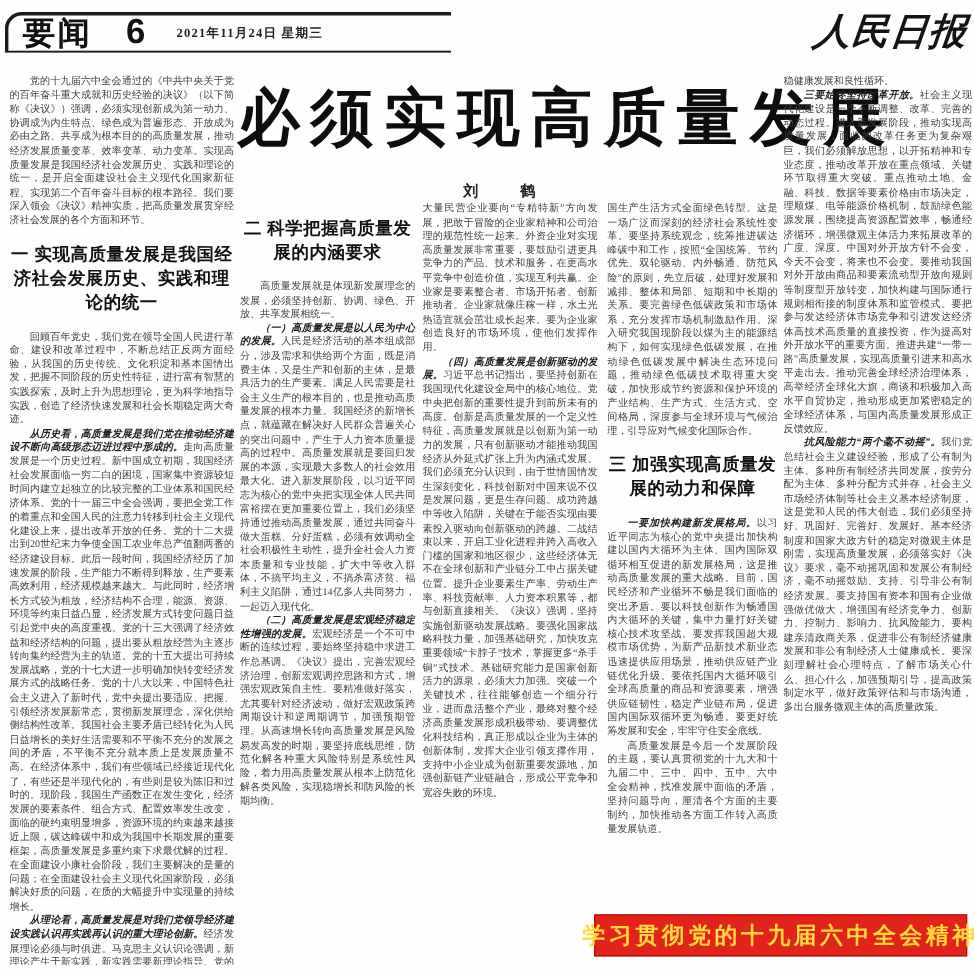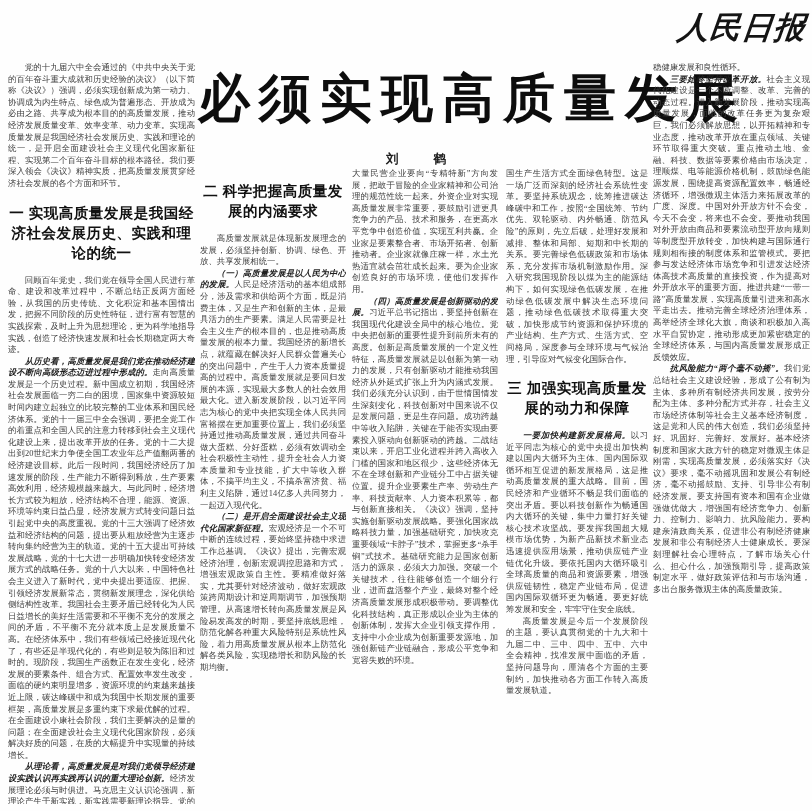--- a/index.html
+++ b/index.html
@@ -59,50 +59,58 @@
   .banner span{
     font-family:"Liberation Sans","DejaVu Sans",sans-serif;
     font-size:19px;font-weight:900;color:#ffd83c;letter-spacing:3px;white-space:nowrap;
   }
 </style>
 </head>
 <body>
 
 <div class="page">
 
+  <div class="header-box">
+    <span class="sec-label">要闻</span>
+    <span class="page-num">6</span>
+    <span class="date-text">2021年11月24日 星期三</span>
+  </div>
   <div class="masthead">人民日报</div>
 
   <div class="headline-block">
     <h1 class="headline">必须实现高质量发展</h1>
     <div class="author">刘 鹤</div>
   </div>
 
   <div class="col col-a">
       <p>党的十九届六中全会通过的《中共中央关于党的百年奋斗重大成就和历史经验的决议》（以下简称《决议》）强调，必须实现创新成为第一动力、协调成为内生特点、绿色成为普遍形态、开放成为必由之路、共享成为根本目的的高质量发展，推动经济发展质量变革、效率变革、动力变革。实现高质量发展是我国经济社会发展历史、实践和理论的统一，是开启全面建设社会主义现代化国家新征程、实现第二个百年奋斗目标的根本路径。我们要深入领会《决议》精神实质，把高质量发展贯穿经济社会发展的各个方面和环节。</p>
       <div class="sec-heading">一 实现高质量发展是我国经济社会发展历史、实践和理论的统一</div>
       <p>回顾百年党史，我们党在领导全国人民进行革命、建设和改革过程中，不断总结正反两方面经验，从我国的历史传统、文化积淀和基本国情出发，把握不同阶段的历史性特征，进行富有智慧的实践探索，及时上升为思想理论，更为科学地指导实践，创造了经济快速发展和社会长期稳定两大奇迹。</p>
       <p><span class="lead">从历史看，高质量发展是我们党在推动经济建设不断向高级形态迈进过程中形成的。</span>走向高质量发展是一个历史过程。新中国成立初期，我国经济社会发展面临一穷二白的困境，国家集中资源较短时间内建立起独立的比较完整的工业体系和国民经济体系。党的十一届三中全会强调，要把全党工作的着重点和全国人民的注意力转移到社会主义现代化建设上来，提出改革开放的任务。党的十二大提出到20世纪末力争使全国工农业年总产值翻两番的经济建设目标。此后一段时间，我国经济经历了加速发展的阶段，生产能力不断得到释放，生产要素高效利用，经济规模越来越大。与此同时，经济增长方式较为粗放，经济结构不合理，能源、资源、环境等约束日益凸显，经济发展方式转变问题日益引起党中央的高度重视。党的十三大强调了经济效益和经济结构的问题，提出要从粗放经营为主逐步转向集约经营为主的轨道。党的十五大提出可持续发展战略，党的十七大进一步明确加快转变经济发展方式的战略任务。党的十八大以来，中国特色社会主义进入了新时代，党中央提出要适应、把握、引领经济发展新常态，贯彻新发展理念，深化供给侧结构性改革。我国社会主要矛盾已经转化为人民日益增长的美好生活需要和不平衡不充分的发展之间的矛盾，不平衡不充分就本质上是发展质量不高。在经济体系中，我们有些领域已经接近现代化了，有些还是半现代化的，有些则是较为陈旧和过时的。现阶段，我国生产函数正在发生变化，经济发展的要素条件、组合方式、配置效率发生改变，面临的硬约束明显增多，资源环境的约束越来越接近上限，碳达峰碳中和成为我国中长期发展的重要框架，高质量发展是多重约束下求最优解的过程。在全面建设小康社会阶段，我们主要解决的是量的问题；在全面建设社会主义现代化国家阶段，必须解决好质的问题，在质的大幅提升中实现量的持续增长。</p>
       <p><span class="lead">从理论看，高质量发展是对我们党领导经济建设实践认识再实践再认识的重大理论创新。</span>经济发展理论必须与时俱进。马克思主义认识论强调，新理论产生于新实践，新实践需要新理论指导。党的十八大以来，以习近平同志为核心的党中央作出经济发展面临“三期叠加”、经济发展进入新常态等判断，强调不能简单以生产总值增长率论英雄，必须深化供给侧结构性改革。</p>
     </div>
   <div class="col col-b">
       <div class="sec-heading">二 科学把握高质量发展的内涵要求</div>
       <p>高质量发展就是体现新发展理念的发展，必须坚持创新、协调、绿色、开放、共享发展相统一。</p>
       <p><span class="lead">（一）高质量发展是以人民为中心的发展。</span>人民是经济活动的基本组成部分，涉及需求和供给两个方面，既是消费主体，又是生产和创新的主体，是最具活力的生产要素。满足人民需要是社会主义生产的根本目的，也是推动高质量发展的根本力量。我国经济的新增长点，就蕴藏在解决好人民群众普遍关心的突出问题中，产生于人力资本质量提高的过程中。高质量发展就是要回归发展的本源，实现最大多数人的社会效用最大化。进入新发展阶段，以习近平同志为核心的党中央把实现全体人民共同富裕摆在更加重要位置上，我们必须坚持通过推动高质量发展，通过共同奋斗做大蛋糕、分好蛋糕，必须有效调动全社会积极性主动性，提升全社会人力资本质量和专业技能，扩大中等收入群体，不搞平均主义，不搞杀富济贫、福利主义陷阱，通过14亿多人共同努力，一起迈入现代化。</p>
-      <p><span class="lead">（二）是开启全面建设社会主义现代化国家新征程。</span>宏观经济是一个不可中断的连续过程，要始终坚持稳中求进工作总基调。《决议》提出，完善宏观经济治理，创新宏观调控思路和方式，增强宏观政策自主性。要精准做好落实，尤其要针对经济波动，做好宏观政策跨周期设计和逆周期调节，加强预期管理。从高速增长转向高质量发展是风险易发高发的时期，要坚持底线思维，防范化解各种重大风险特别是系统性风险，着力用高质量发展从根本上防范化解各类风险，实现稳增长和防风险的长期均衡。</p>
+      <p><span class="lead">（二）高质量发展是宏观经济稳定性增强的发展。</span>宏观经济是一个不可中断的连续过程，要始终坚持稳中求进工作总基调。《决议》提出，完善宏观经济治理，创新宏观调控思路和方式，增强宏观政策自主性。要精准做好落实，尤其要针对经济波动，做好宏观政策跨周期设计和逆周期调节，加强预期管理。从高速增长转向高质量发展是风险易发高发的时期，要坚持底线思维，防范化解各种重大风险特别是系统性风险，着力用高质量发展从根本上防范化解各类风险，实现稳增长和防风险的长期均衡。</p>
     </div>
   <div class="col col-c">
       <p class="noindent">大量民营企业要向“专精特新”方向发展，把敢于冒险的企业家精神和公司治理的规范性统一起来。外资企业对实现高质量发展非常重要，要鼓励引进更具竞争力的产品、技术和服务，在更高水平竞争中创造价值，实现互利共赢。企业家是要素整合者、市场开拓者、创新推动者。企业家就像庄稼一样，水土光热适宜就会茁壮成长起来。要为企业家创造良好的市场环境，使他们发挥作用。</p>
       <p><span class="lead">（四）高质量发展是创新驱动的发展。</span>习近平总书记指出，要坚持创新在我国现代化建设全局中的核心地位。党中央把创新的重要性提升到前所未有的高度。创新是高质量发展的一个定义性特征，高质量发展就是以创新为第一动力的发展，只有创新驱动才能推动我国经济从外延式扩张上升为内涵式发展。我们必须充分认识到，由于世情国情发生深刻变化，科技创新对中国来说不仅是发展问题，更是生存问题。成功跨越中等收入陷阱，关键在于能否实现由要素投入驱动向创新驱动的跨越。二战结束以来，开启工业化进程并跨入高收入门槛的国家和地区很少，这些经济体无不在全球创新和产业链分工中占据关键位置。提升企业要素生产率、劳动生产率、科技贡献率、人力资本积累等，都与创新直接相关。《决议》强调，坚持实施创新驱动发展战略。要强化国家战略科技力量，加强基础研究，加快攻克重要领域“卡脖子”技术，掌握更多“杀手锏”式技术。基础研究能力是国家创新活力的源泉，必须大力加强。突破一个关键技术，往往能够创造一个细分行业，进而盘活整个产业，最终对整个经济高质量发展形成积极带动。要调整优化科技结构，真正形成以企业为主体的创新体制，发挥大企业引领支撑作用，支持中小企业成为创新重要发源地，加强创新链产业链融合，形成公平竞争和宽容失败的环境。</p>
     </div>
   <div class="col col-d">
       <p class="noindent">国生产生活方式全面绿色转型。这是一场广泛而深刻的经济社会系统性变革。要坚持系统观念，统筹推进碳达峰碳中和工作，按照“全国统筹、节约优先、双轮驱动、内外畅通、防范风险”的原则，先立后破，处理好发展和减排、整体和局部、短期和中长期的关系。要完善绿色低碳政策和市场体系，充分发挥市场机制激励作用。深入研究我国现阶段以煤为主的能源结构下，如何实现绿色低碳发展，在推动绿色低碳发展中解决生态环境问题，推动绿色低碳技术取得重大突破，加快形成节约资源和保护环境的产业结构、生产方式、生活方式、空间格局，深度参与全球环境与气候治理，引导应对气候变化国际合作。</p>
       <div class="sec-heading">三 加强实现高质量发展的动力和保障</div>
       <p><span class="lead">一要加快构建新发展格局。</span>以习近平同志为核心的党中央提出加快构建以国内大循环为主体、国内国际双循环相互促进的新发展格局，这是推动高质量发展的重大战略。目前，国民经济和产业循环不畅是我们面临的突出矛盾。要以科技创新作为畅通国内大循环的关键，集中力量打好关键核心技术攻坚战。要发挥我国超大规模市场优势，为新产品新技术新业态迅速提供应用场景，推动供应链产业链优化升级。要依托国内大循环吸引全球高质量的商品和资源要素，增强供应链韧性，稳定产业链布局，促进国内国际双循环更为畅通。要更好统筹发展和安全，牢牢守住安全底线。</p>
       <p>高质量发展是今后一个发展阶段的主题，要认真贯彻党的十九大和十九届二中、三中、四中、五中、六中全会精神，找准发展中面临的矛盾，坚持问题导向，厘清各个方面的主要制约，加快推动各方面工作转入高质量发展轨道。</p>
     </div>
   <div class="col col-e">
       <p class="noindent">稳健康发展和良性循环。</p>
       <p><span class="lead">三要始终坚持改革开放。</span>社会主义现代化建设是一个不断调整、改革、完善的动态过程。进入新发展阶段，推动实现高质量发展，面临的改革任务更为复杂艰巨，我们必须解放思想，以开拓精神和专业态度，推动改革开放在重点领域、关键环节取得重大突破。重点推动土地、金融、科技、数据等要素价格由市场决定，理顺煤、电等能源价格机制，鼓励绿色能源发展，围绕提高资源配置效率，畅通经济循环，增强微观主体活力来拓展改革的广度、深度。中国对外开放方针不会变，今天不会变，将来也不会变。要推动我国对外开放由商品和要素流动型开放向规则等制度型开放转变，加快构建与国际通行规则相衔接的制度体系和监管模式。要把参与发达经济体市场竞争和引进发达经济体高技术高质量的直接投资，作为提高对外开放水平的重要方面。推进共建“一带一路”高质量发展，实现高质量引进来和高水平走出去。推动完善全球经济治理体系，高举经济全球化大旗，商谈和积极加入高水平自贸协定，推动形成更加紧密稳定的全球经济体系，与国内高质量发展形成正反馈效应。</p>
       <p><span class="lead">抗风险能力“两个毫不动摇”。</span>我们党总结社会主义建设经验，形成了公有制为主体、多种所有制经济共同发展，按劳分配为主体、多种分配方式并存，社会主义市场经济体制等社会主义基本经济制度，这是党和人民的伟大创造，我们必须坚持好、巩固好、完善好、发展好。基本经济制度和国家大政方针的稳定对微观主体是刚需，实现高质量发展，必须落实好《决议》要求，毫不动摇巩固和发展公有制经济，毫不动摇鼓励、支持、引导非公有制经济发展。要支持国有资本和国有企业做强做优做大，增强国有经济竞争力、创新力、控制力、影响力、抗风险能力。要构建亲清政商关系，促进非公有制经济健康发展和非公有制经济人士健康成长。要深刻理解社会心理特点，了解市场关心什么、担心什么，加强预期引导，提高政策制定水平，做好政策评估和与市场沟通，多出台服务微观主体的高质量政策。</p>
     </div>
 
+  <div class="banner" style="background: rgb(226, 35, 26);">
+    <span style="color: rgb(255, 216, 60);">学习贯彻党的十九届六中全会精神</span>
+  </div>
 
 </div>
 
 </body></html>

